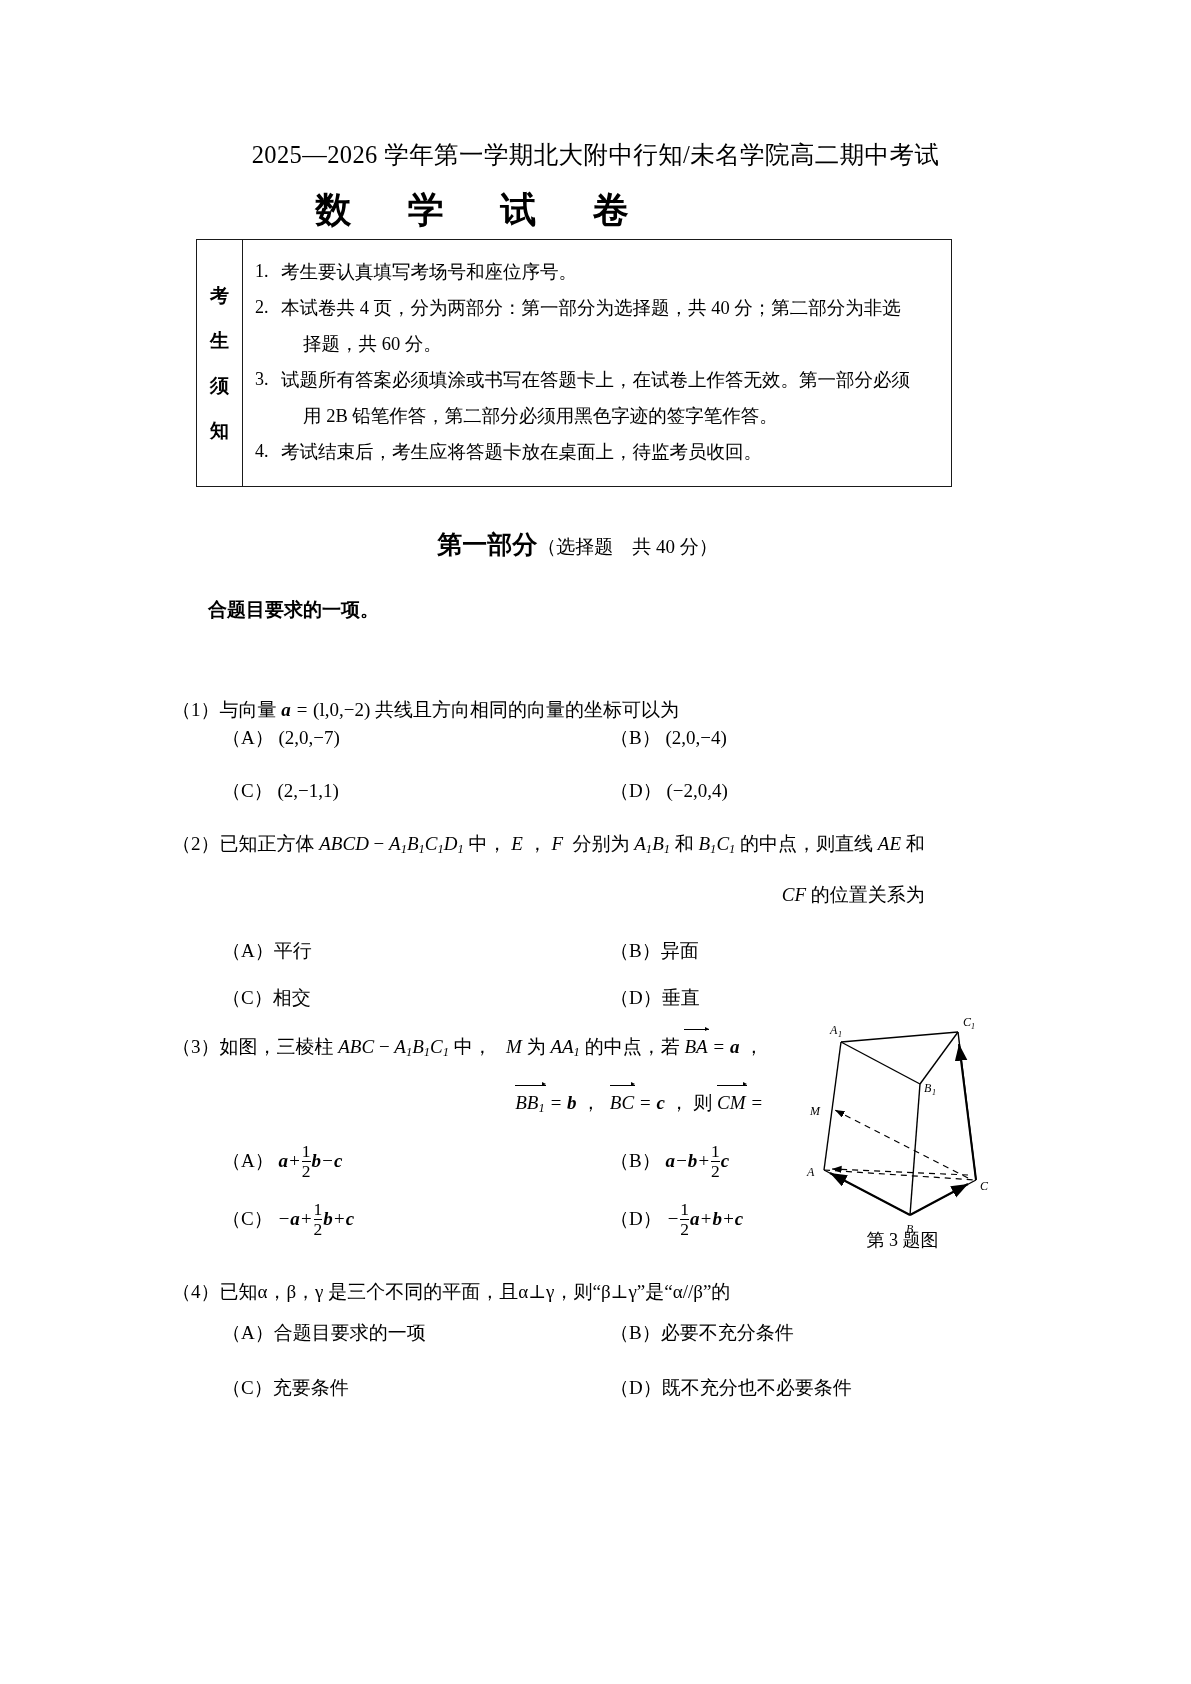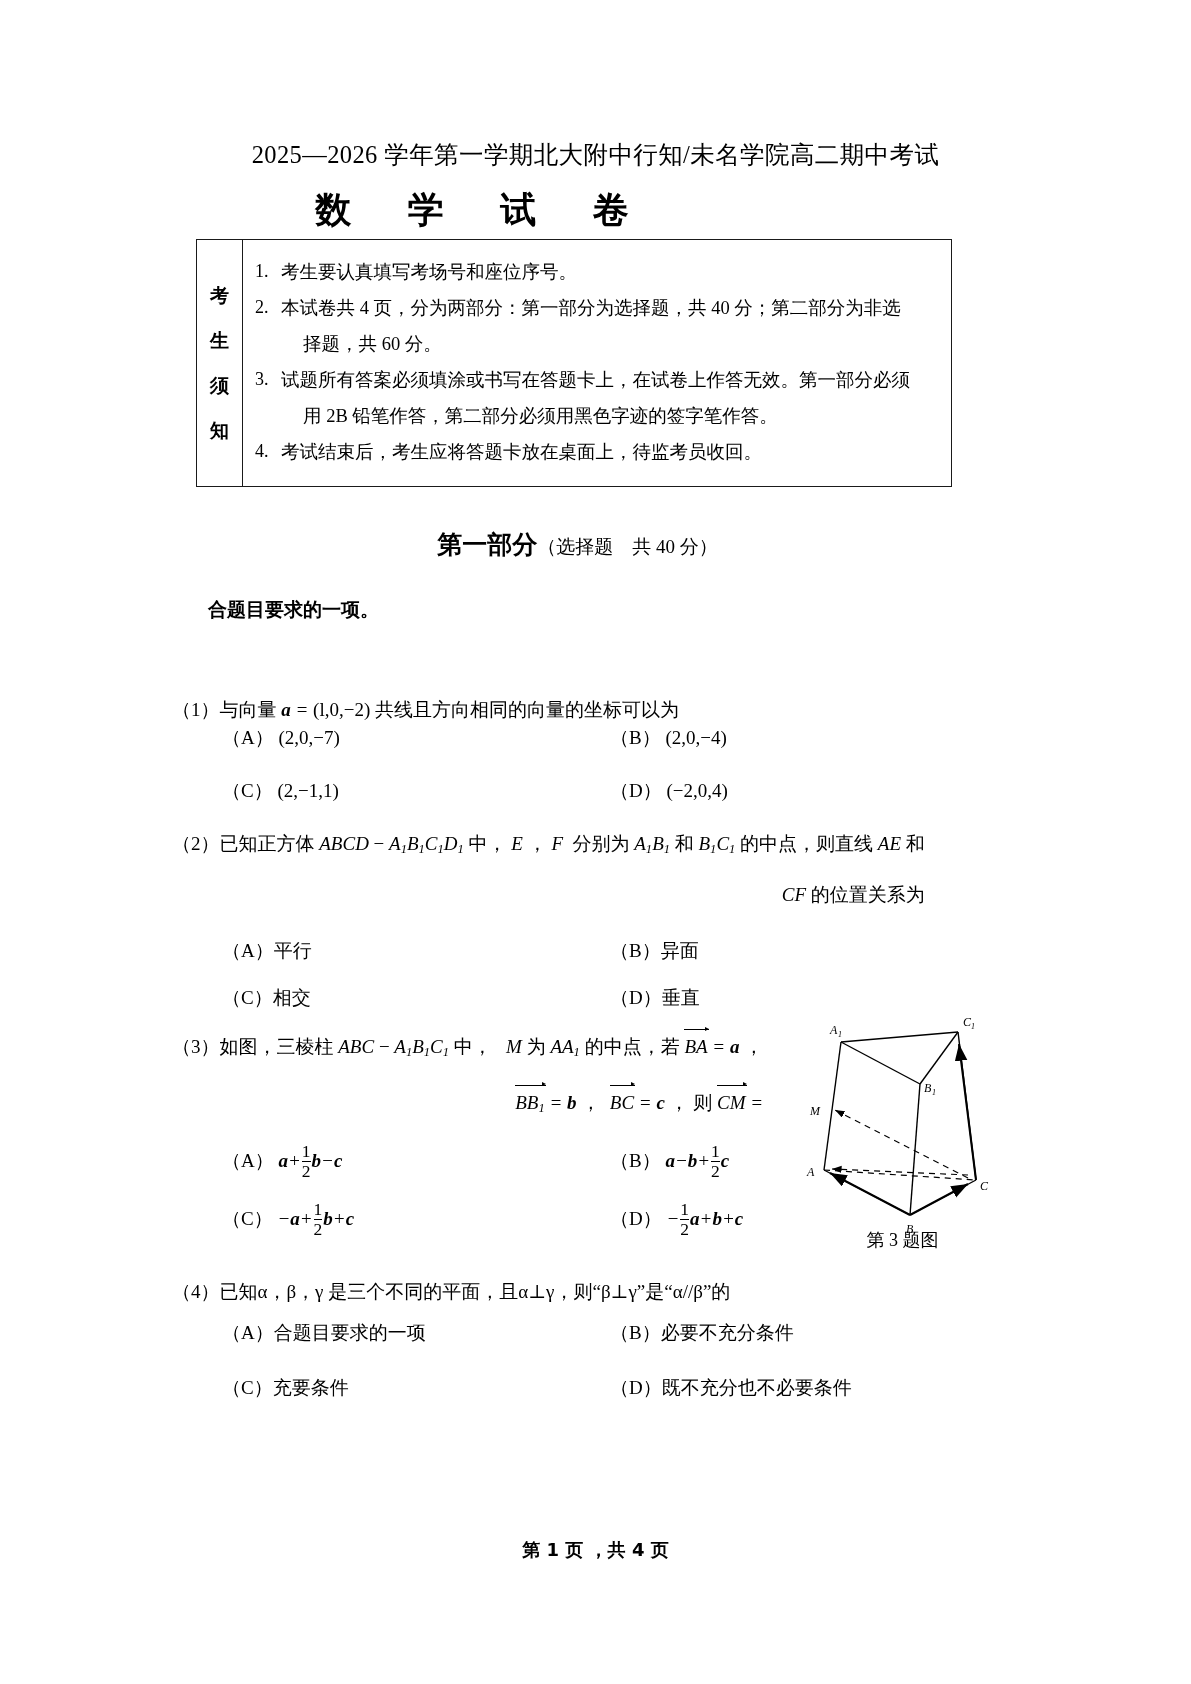--- a/index.html
+++ b/index.html
@@ -364,15 +364,14 @@
   </div>
   <div class="opt-row" style="left:222px; top:1320px;">
     <span class="opt-a"><span>（A）</span><span>合题目要求的一项</span></span>
     <span class="opt-b"><span>（B）</span><span>必要不充分条件</span></span>
   </div>
   <div class="opt-row" style="left:222px; top:1375px;">
     <span class="opt-a"><span>（C）</span><span>充要条件</span></span>
     <span class="opt-b"><span>（D）</span><span>既不充分也不必要条件</span></span>
   </div>
 
-  <div class="footer">第 1 页 ，共 4 页</div>
 
 </div>
 
 </body></html>

